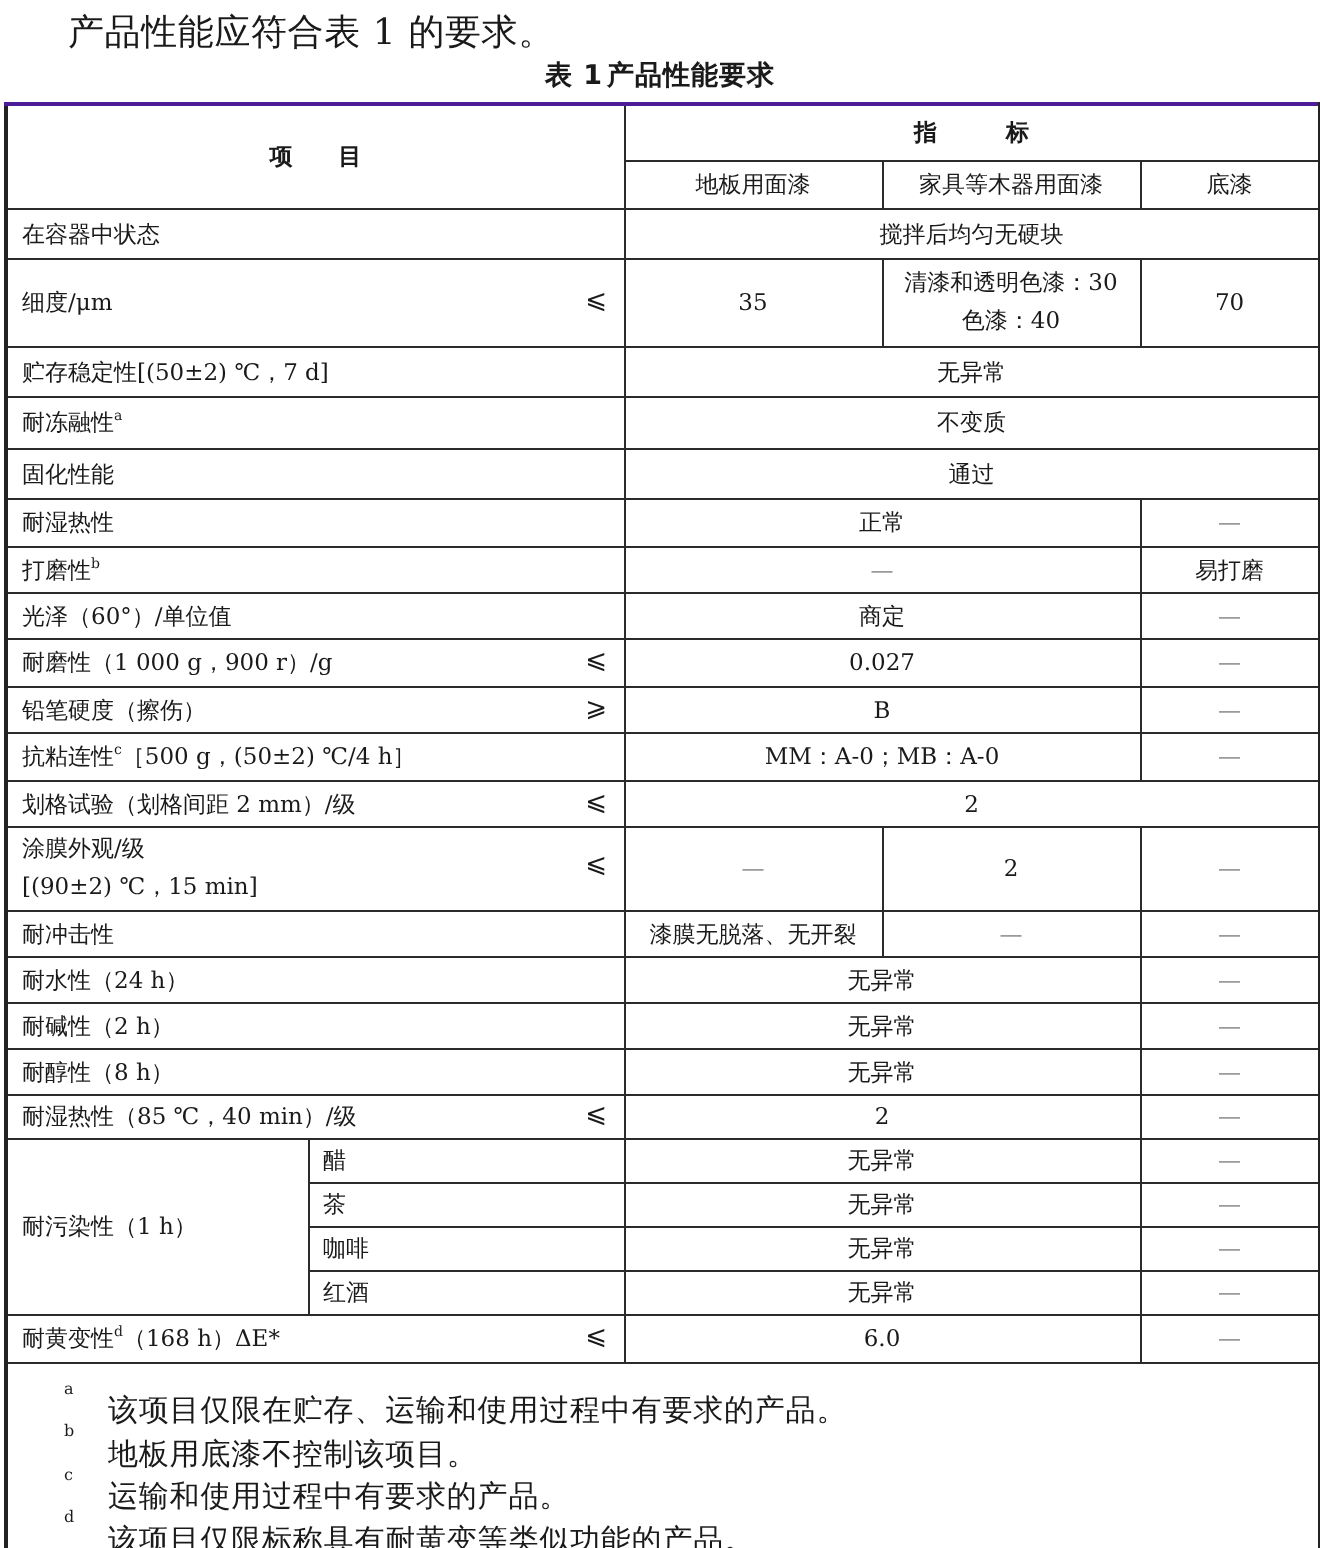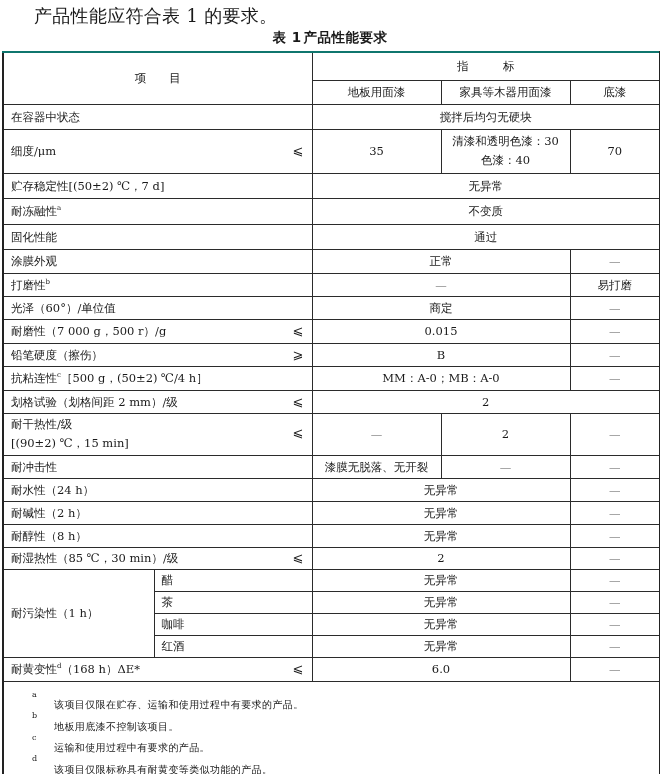--- a/index.html
+++ b/index.html
@@ -21,37 +21,37 @@
   .caption .num { margin-right: 2px; }
   table.spec {
     position: absolute; left: 2px; top: 51px;
     width: 657px; border-collapse: collapse; table-layout: fixed;
     font-size: 11.5px;
   }
   table.spec td {
     border: 1px solid #2b2b2b; padding: 0 7px; vertical-align: middle;
     overflow: hidden; white-space: nowrap; line-height: 14px;
   }
-  table.spec tr.outer-top td { border-top: 2px solid #0f766e; }
+  table.spec tr.outer-top td { border-top: 2px solid #4c1d95; font-weight: bold; }
   table.spec td.first { border-left: 2px solid #222; }
   table.spec td.last { border-right: 2px solid #222; }
   .c { text-align: center; }
   .lbl { position: relative; }
   .lbl .op {
     position: absolute; right: 8px; top: 50%; transform: translateY(-50%);
     font-size: 13px;
   }
   .lbl .op.top { top: 9px; transform: none; }
   .dash { color: #8a8a8a; }
   sup { font-size: 7px; line-height: 0; }
   .ml { white-space: normal !important; line-height: 19px !important; margin-left: 48px; }
   .foot { padding: 3px 0 5px 0 !important; border-bottom: 2px solid #222 !important; }
   .fn { display: flex; height: 21.5px; align-items: center; padding-left: 28px; }
   .fn .mk { width: 22px; font-size: 8px; align-self: flex-start; margin-top: 3px; }
-  .fn .tx { font-size: 10px; letter-spacing: 0.4px; margin-top: 20px; }
+  .fn .tx { font-size: 15px; letter-spacing: 0.4px; margin-top: 20px; }
 </style>
 </head>
 <body>
 
 <div class="intro">产品性能应符合表 1 的要求。</div>
 
 <div class="caption">
   <span class="num">表 1</span><span>产品性能要求</span>
 </div>
 
@@ -99,40 +99,40 @@
     <td class="first lbl" colspan="2"><span>耐冻融性</span><sup>a</sup></td>
     <td class="c last" colspan="3">不变质</td>
   </tr>
 
   <tr style="height:25px">
     <td class="first lbl" colspan="2">固化性能</td>
     <td class="c last" colspan="3">通过</td>
   </tr>
 
   <tr style="height:24px">
-    <td class="first lbl" colspan="2">涂膜外观</td>
+    <td class="first lbl" colspan="2">耐湿热性</td>
     <td class="c" colspan="2">正常</td>
     <td class="c last dash">—</td>
   </tr>
 
   <tr style="height:23px">
     <td class="first lbl" colspan="2"><span>打磨性</span><sup>b</sup></td>
     <td class="c dash" colspan="2">—</td>
     <td class="c last">易打磨</td>
   </tr>
 
   <tr style="height:23px">
     <td class="first lbl" colspan="2">光泽（60°）/单位值</td>
     <td class="c" colspan="2">商定</td>
     <td class="c last dash">—</td>
   </tr>
 
   <tr style="height:24px">
-    <td class="first lbl" colspan="2"><span>耐磨性（7 000 g，500 r）/g</span><span class="op">⩽</span></td>
-    <td class="c" colspan="2">0.015</td>
+    <td class="first lbl" colspan="2"><span>耐磨性（1 000 g，900 r）/g</span><span class="op">⩽</span></td>
+    <td class="c" colspan="2">0.027</td>
     <td class="c last dash">—</td>
   </tr>
 
   <tr style="height:23px">
     <td class="first lbl" colspan="2"><span>铅笔硬度（擦伤）</span><span class="op">⩾</span></td>
     <td class="c" colspan="2">B</td>
     <td class="c last dash">—</td>
   </tr>
 
   <tr style="height:24px">
@@ -141,21 +141,21 @@
     <td class="c last dash">—</td>
   </tr>
 
   <tr style="height:23px">
     <td class="first lbl" colspan="2"><span>划格试验（划格间距 2 mm）/级</span><span class="op">⩽</span></td>
     <td class="c last" colspan="3">2</td>
   </tr>
 
   <tr style="height:42px">
     <td class="first lbl ml" colspan="2">
-          <div>耐干热性/级</div>
+          <div>涂膜外观/级</div>
           <div>[(90±2) ℃，15 min]</div>
           <span class="op top">⩽</span>
         </td>
     <td class="c dash">—</td>
     <td class="c">2</td>
     <td class="c last dash">—</td>
   </tr>
 
   <tr style="height:23px">
     <td class="first lbl" colspan="2">耐冲击性</td>
@@ -176,21 +176,21 @@
     <td class="c last dash">—</td>
   </tr>
 
   <tr style="height:23px">
     <td class="first lbl" colspan="2">耐醇性（8 h）</td>
     <td class="c" colspan="2">无异常</td>
     <td class="c last dash">—</td>
   </tr>
 
   <tr style="height:22px">
-    <td class="first lbl" colspan="2"><span>耐湿热性（85 ℃，30 min）/级</span><span class="op">⩽</span></td>
+    <td class="first lbl" colspan="2"><span>耐湿热性（85 ℃，40 min）/级</span><span class="op">⩽</span></td>
     <td class="c" colspan="2">2</td>
     <td class="c last dash">—</td>
   </tr>
 
   <tr style="height:22px">
     <td class="first lbl" rowspan="4">耐污染性（1 h）</td>
     <td class="lbl">醋</td>
     <td class="c" colspan="2">无异常</td>
     <td class="c last dash">—</td>
   </tr>

